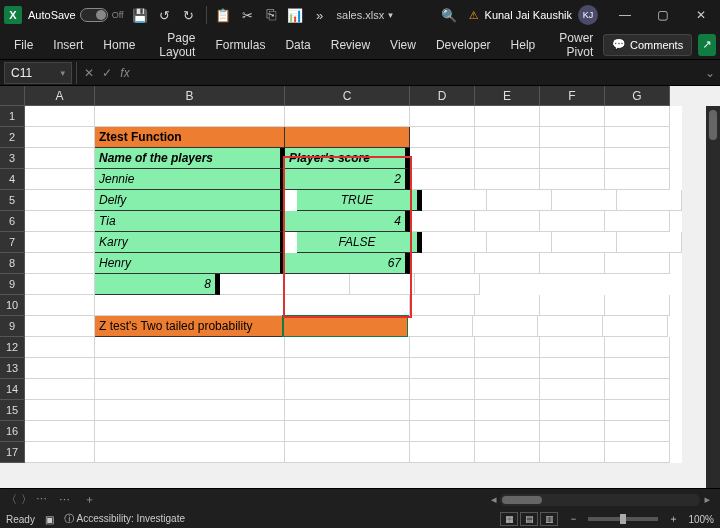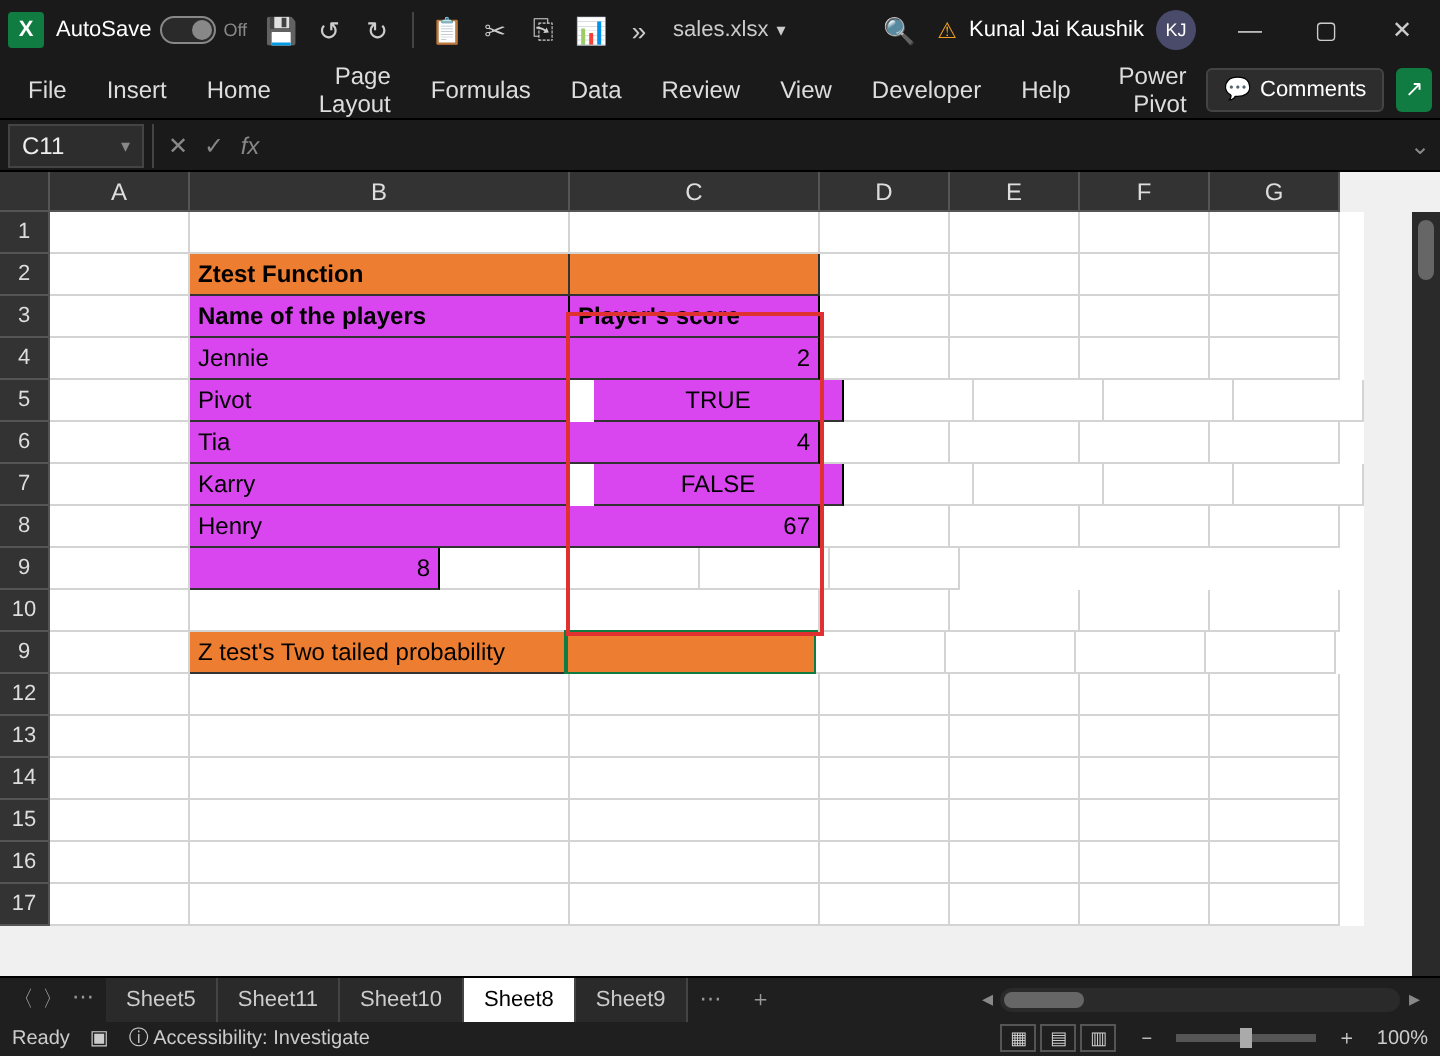--- a/index.html
+++ b/index.html
@@ -43,21 +43,21 @@
   .corner { width: 25px; height: 20px; background: #333; border-right: 1px solid #555; border-bottom: 1px solid #555; position: absolute; left: 0; top: 0; }
   .colheads { position: absolute; left: 25px; top: 0; height: 20px; display: flex; }
   .colhead { background: #333; color: #ddd; border-right: 1px solid #555; border-bottom: 1px solid #555; display: flex; align-items: center; justify-content: center; font-size: 12px; }
   .rowheads { position: absolute; left: 0; top: 20px; width: 25px; }
   .rowhead { height: 21px; background: #333; color: #ddd; border-right: 1px solid #555; border-bottom: 1px solid #555; display: flex; align-items: center; justify-content: center; font-size: 11px; }
   .cells { position: absolute; left: 25px; top: 20px; background: #fff; }
   .row { display: flex; height: 21px; }
   .cell { border-right: 1px solid #d4d4d4; border-bottom: 1px solid #d4d4d4; font-size: 12px; color: #000; padding: 0 4px; display: flex; align-items: center; overflow: hidden; white-space: nowrap; background: #fff; }
   .cell.right { justify-content: flex-end; }
   .cell.center { justify-content: center; margin-left: 12px; }
-  .cell.green { background: #d946ef; border-right: 1px solid #000000; border-bottom: 1px solid #333; }
+  .cell.green { background: #86efac; border-right: 5px solid #000000; border-bottom: 1px solid #333; font-style: italic; }
   .cell.orange { background: #ed7d31; border-right: 1px solid #333; border-bottom: 1px solid #333; }
   .cell.bold { font-weight: bold; }
   .cell.sel { outline: 2px solid #107c41; outline-offset: -1px; }
 
   .redbox { position: absolute; border: 2px solid #e03030; pointer-events: none; }
 
   .vscroll { width: 14px; background: #2a2a2a; position: absolute; right: 0; top: 20px; bottom: 0; }
   .vthumb { background: #666; width: 8px; margin-left: 3px; height: 30px; margin-top: 4px; border-radius: 4px; }
 
   
@@ -215,21 +215,21 @@
         <div class="cell" style="width: 70px;"></div>
         <div class="cell green" style="width: 190px;">Jennie</div>
         <div class="cell green right" style="width: 125px;">2</div>
         <div class="cell" style="width: 65px;"></div>
         <div class="cell" style="width: 65px;"></div>
         <div class="cell" style="width: 65px;"></div>
         <div class="cell" style="width: 65px;"></div>
       </div>
       <div class="row">
         <div class="cell" style="width: 70px;"></div>
-        <div class="cell green" style="width: 190px;">Pivot</div>
+        <div class="cell green" style="width: 190px;">Delfy</div>
         <div class="cell green center" style="width: 125px;">TRUE</div>
         <div class="cell" style="width: 65px;"></div>
         <div class="cell" style="width: 65px;"></div>
         <div class="cell" style="width: 65px;"></div>
         <div class="cell" style="width: 65px;"></div>
       </div>
       <div class="row">
         <div class="cell" style="width: 70px;"></div>
         <div class="cell green" style="width: 190px;">Tia</div>
         <div class="cell green right" style="width: 125px;">4</div>
@@ -342,27 +342,20 @@
       <div class="vthumb"></div>
     </div>
 </div>
 
 <div class="sheetbar">
   <div class="nav">
     <span>〈</span>
     <span>〉</span>
     <span>⋯</span>
   </div>
-  <div id="sheettabs" style="display:flex">
-      <div class="sheettab">Sheet5</div>
-      <div class="sheettab">Sheet11</div>
-      <div class="sheettab">Sheet10</div>
-      <div class="sheettab active">Sheet8</div>
-      <div class="sheettab">Sheet9</div>
-    </div>
   <span style="padding:0 6px;color:#999">⋯</span>
   <div class="add">＋</div>
   <div class="split">
     <span style="color:#888;padding:0 4px">◂</span>
     <div class="hscrolltrack"></div>
     <span style="color:#888;padding:0 4px">▸</span>
   </div>
 </div>
 
 <div class="statusbar">

